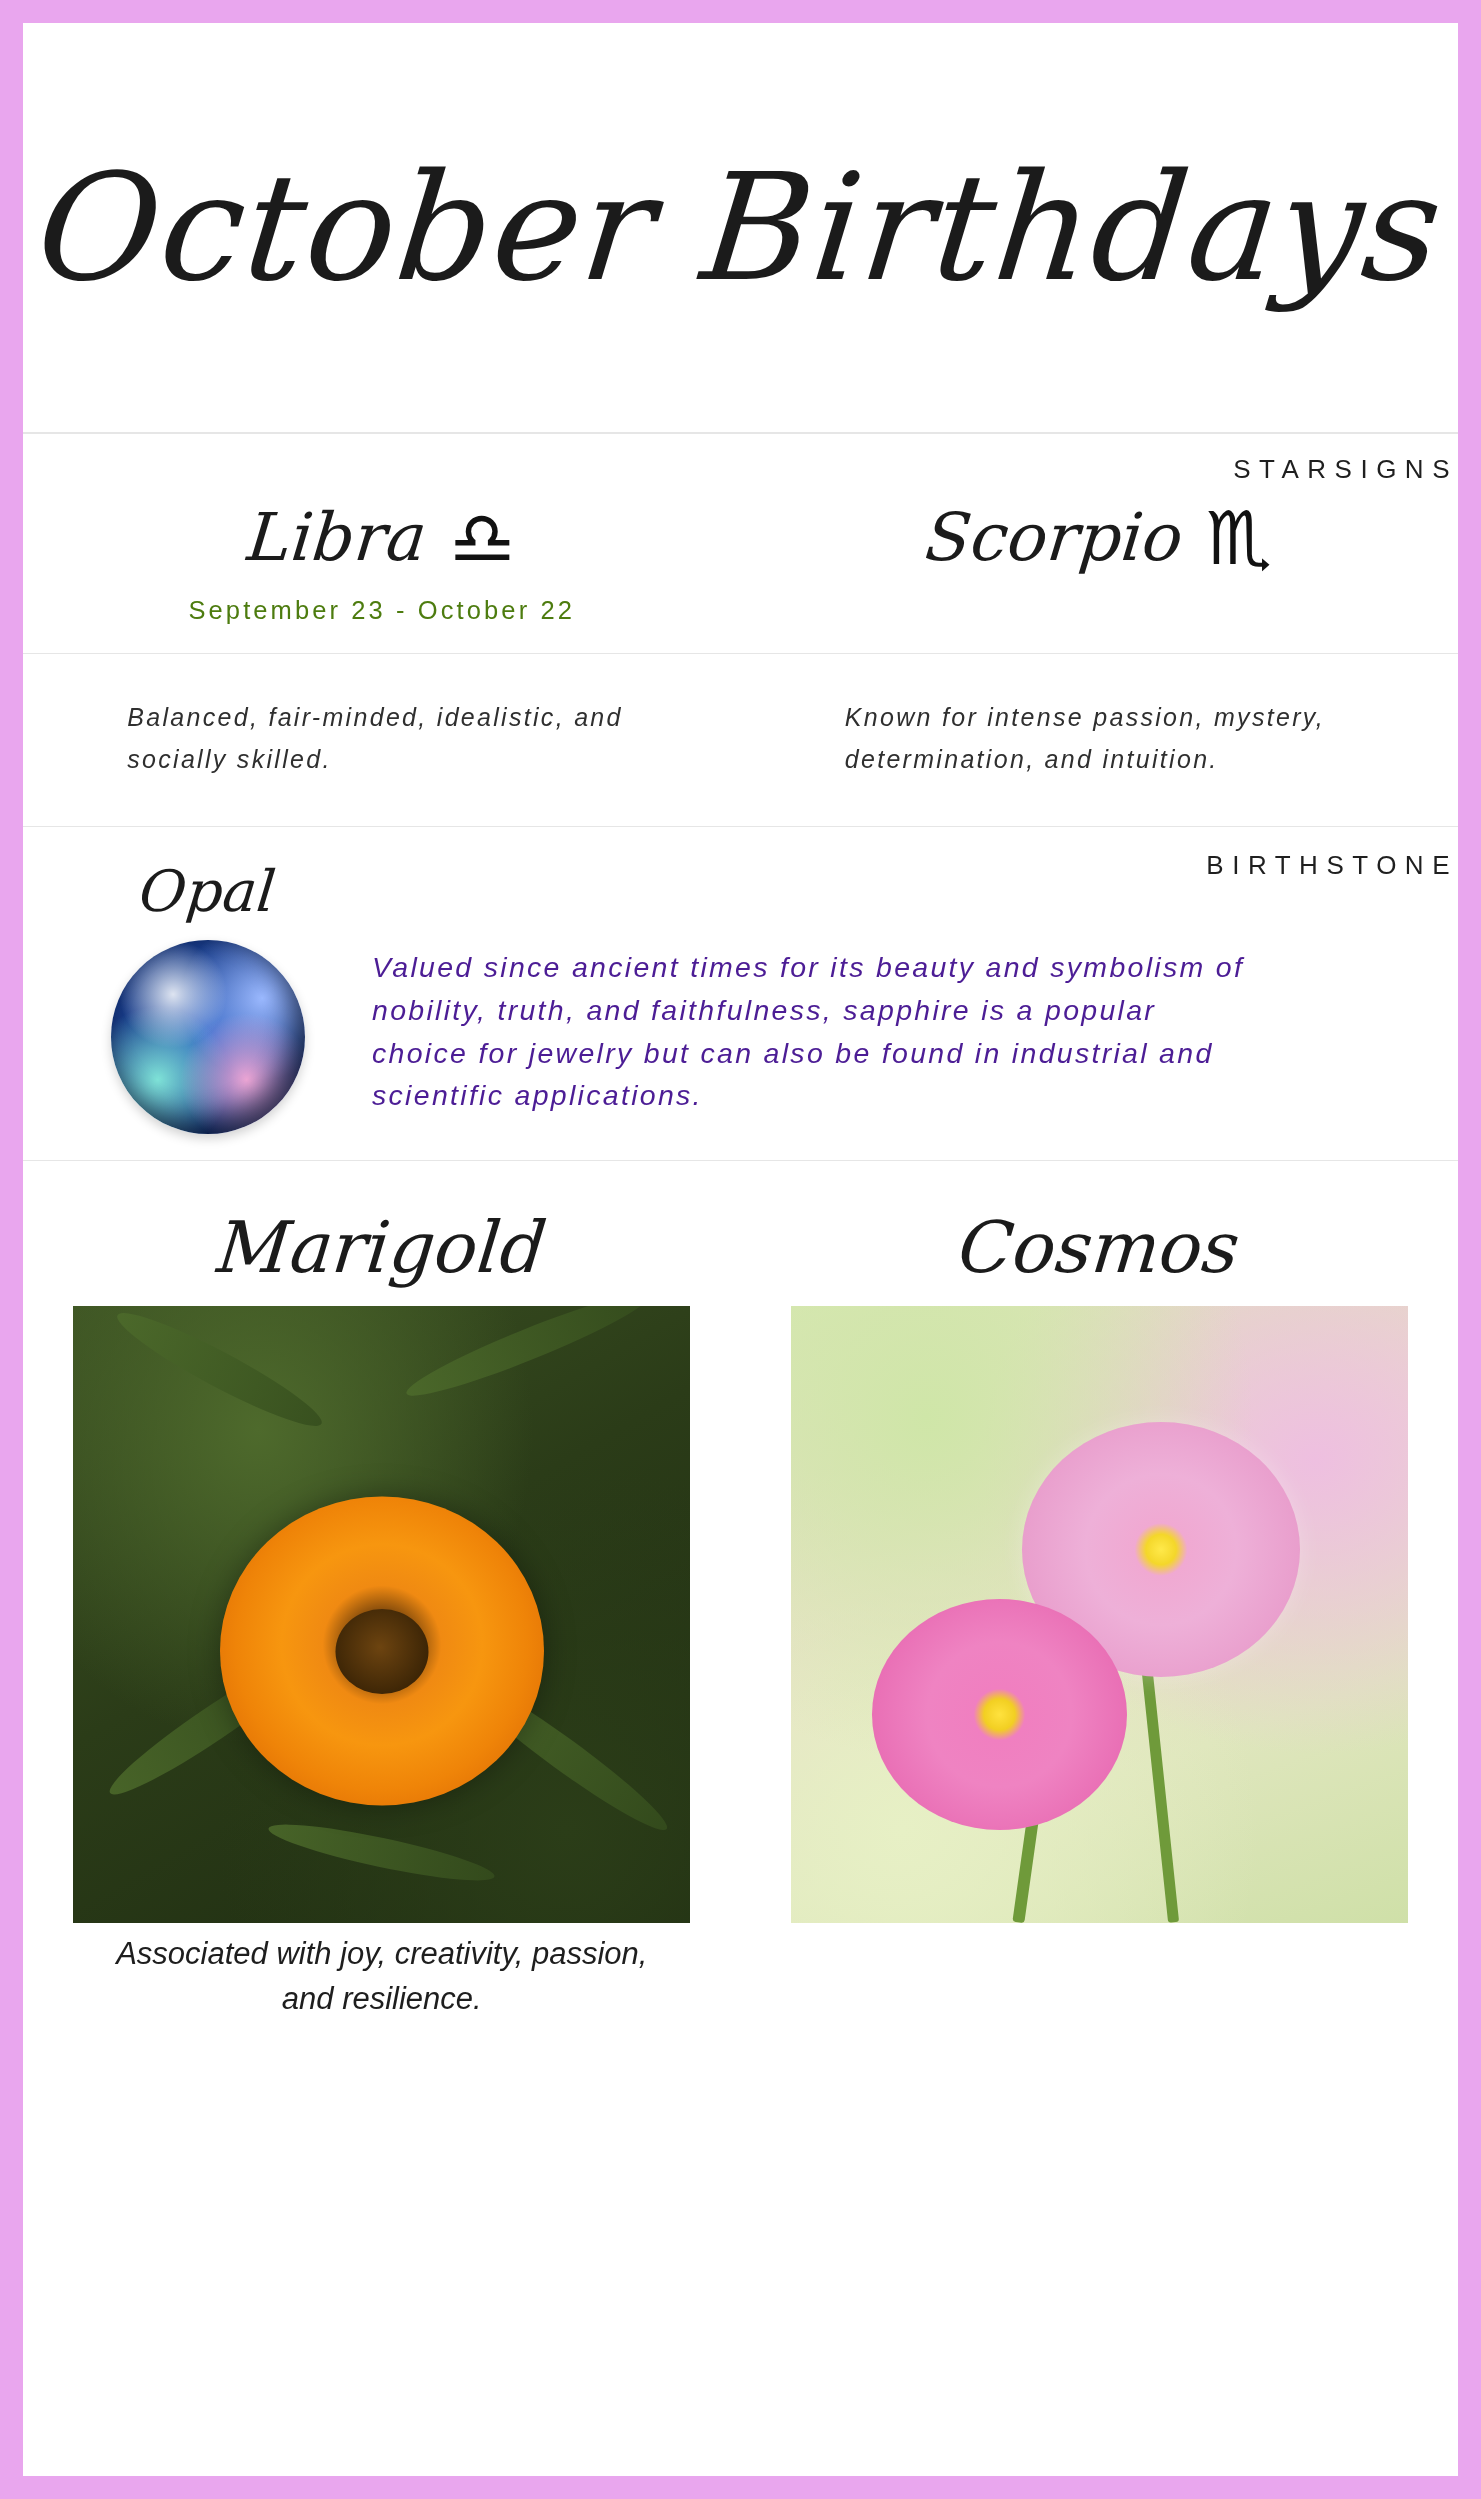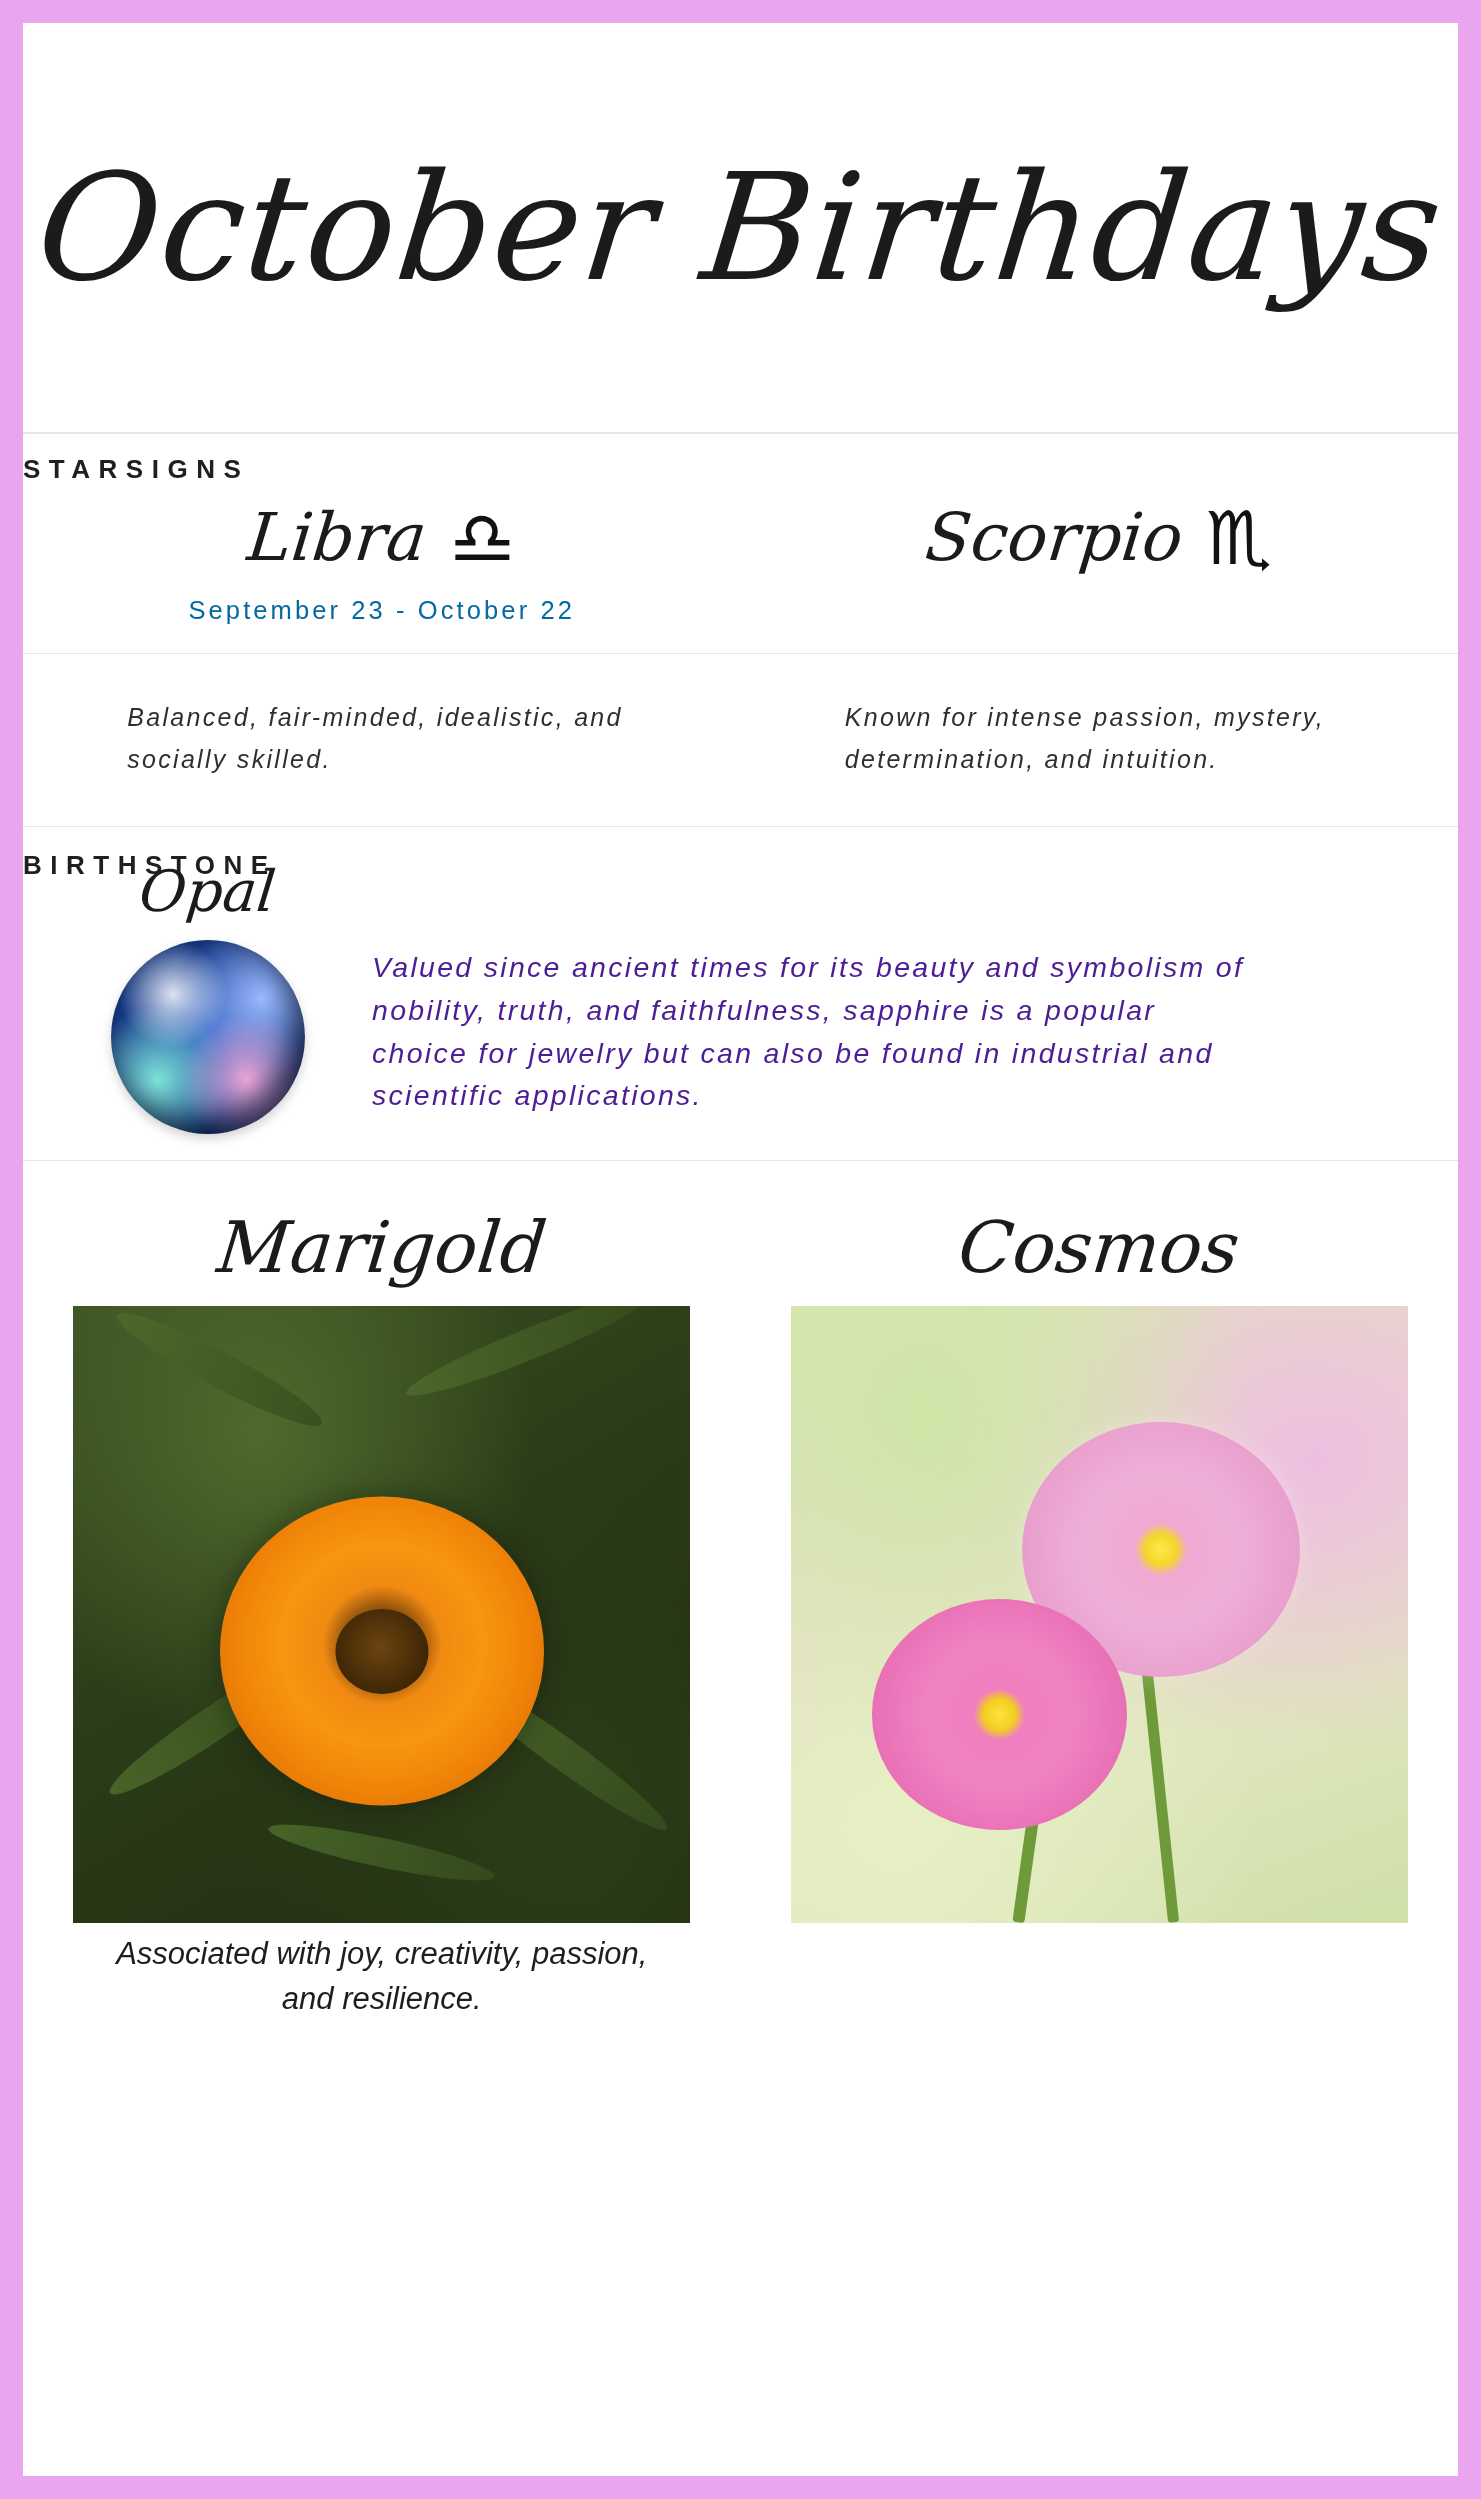--- a/index.html
+++ b/index.html
@@ -41,23 +41,23 @@
     font-size: 148px;
     letter-spacing: 1.5px;
     color: #1b1b1b;
     line-height: 1;
     white-space: nowrap;
     transform: skewX(-6deg);
   }
 
   
   .section-heading {
-    text-align: left;
-    font-family: "Liberation Sans", sans-serif;
-    font-weight: 700;
+    text-align: right;
+    font-family: "Liberation Sans", sans-serif;
+    font-weight: 400;
     font-size: 26px;
     letter-spacing: 8.5px;
     color: #1f1f1f;
   }
 
   .stars-block { padding-top: 20px; }
 
   .stars-row {
     display: flex;
     margin-top: -4.6px;
@@ -84,21 +84,21 @@
   .star-glyph {
     font-family: "DejaVu Sans", sans-serif;
     font-size: 74px;
     line-height: 1;
     color: #111;
   }
   .star-dates {
     font-family: "Liberation Sans", sans-serif;
     font-size: 25.5px;
     letter-spacing: 3.1px;
-    color: #0369a1;
+    color: #4d7c0f;
     padding-bottom: 28px;
   }
 
   
   .traits-row {
     display: flex;
     padding: 43px 0 46px 0;
   }
   .trait-col {
     width: 50%;

